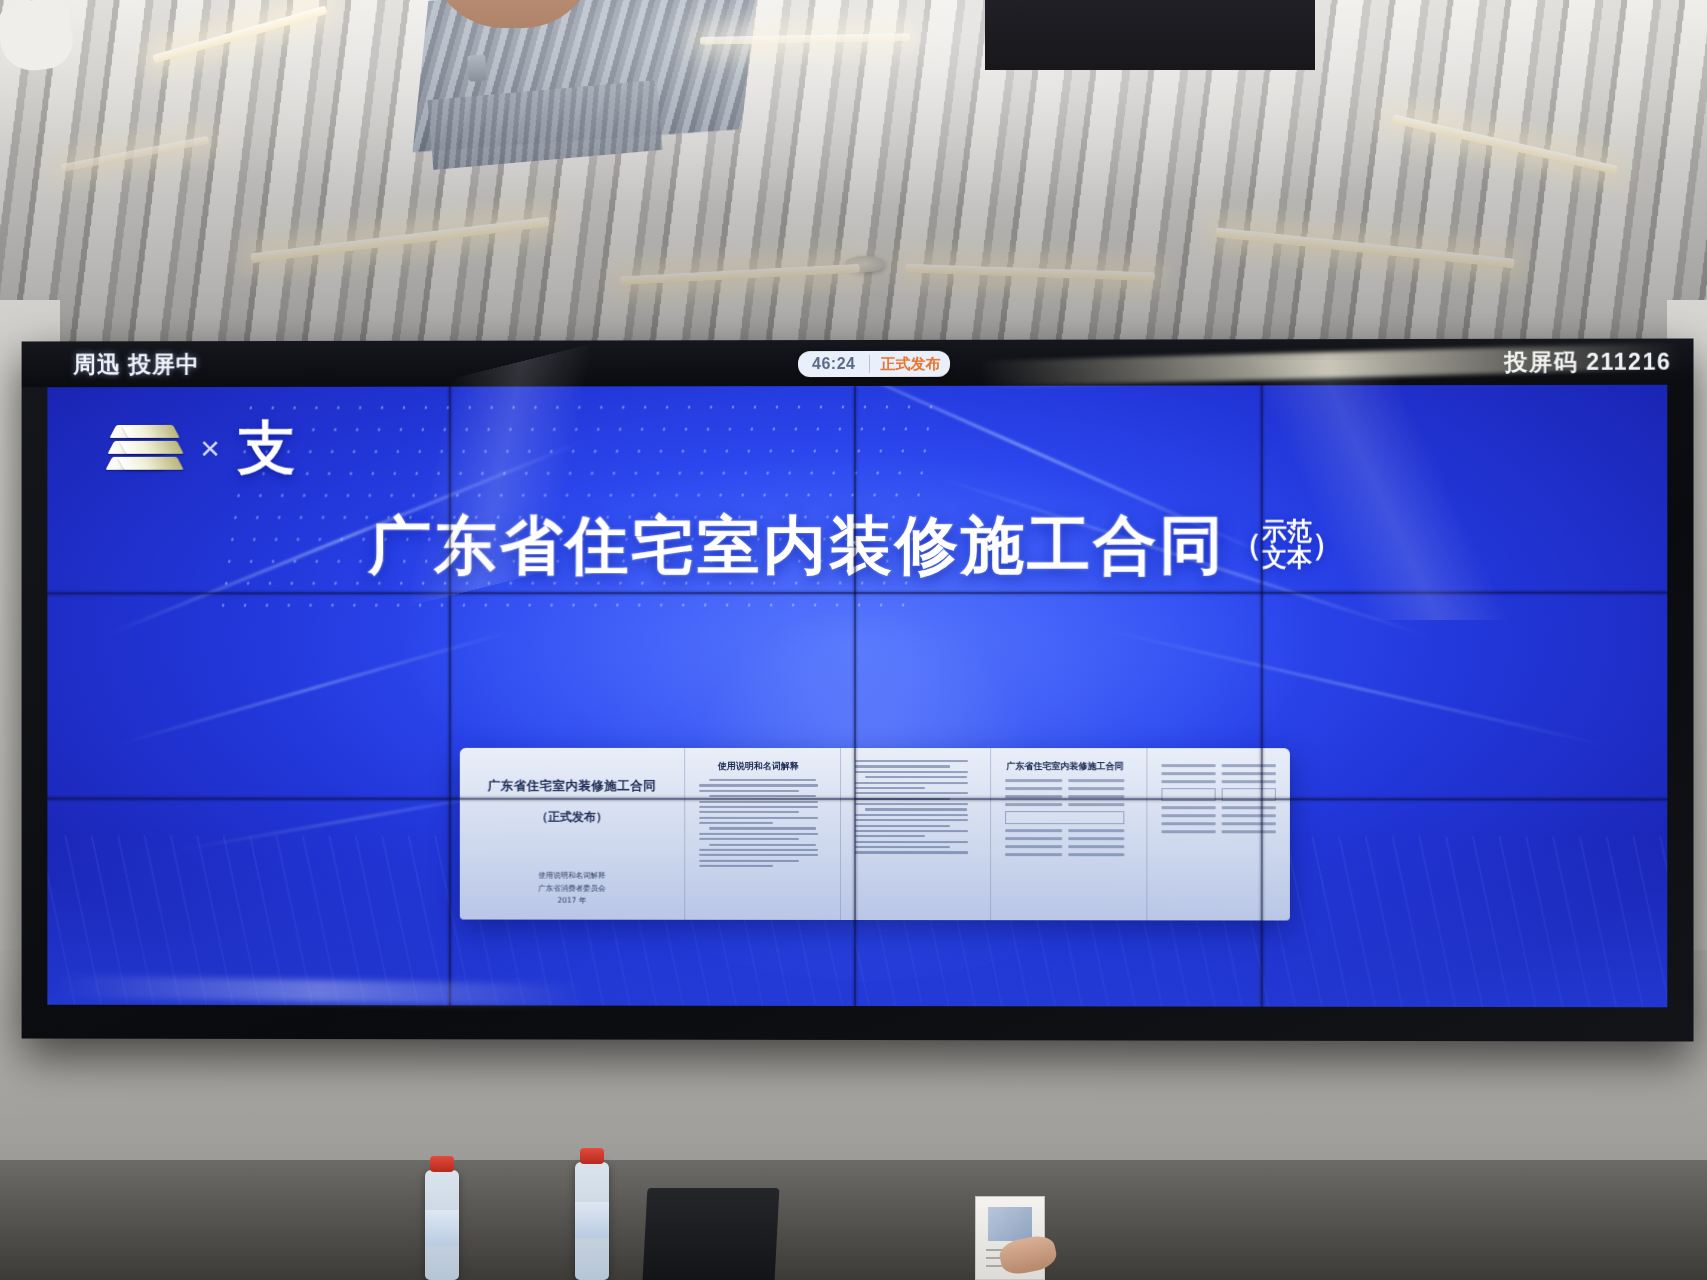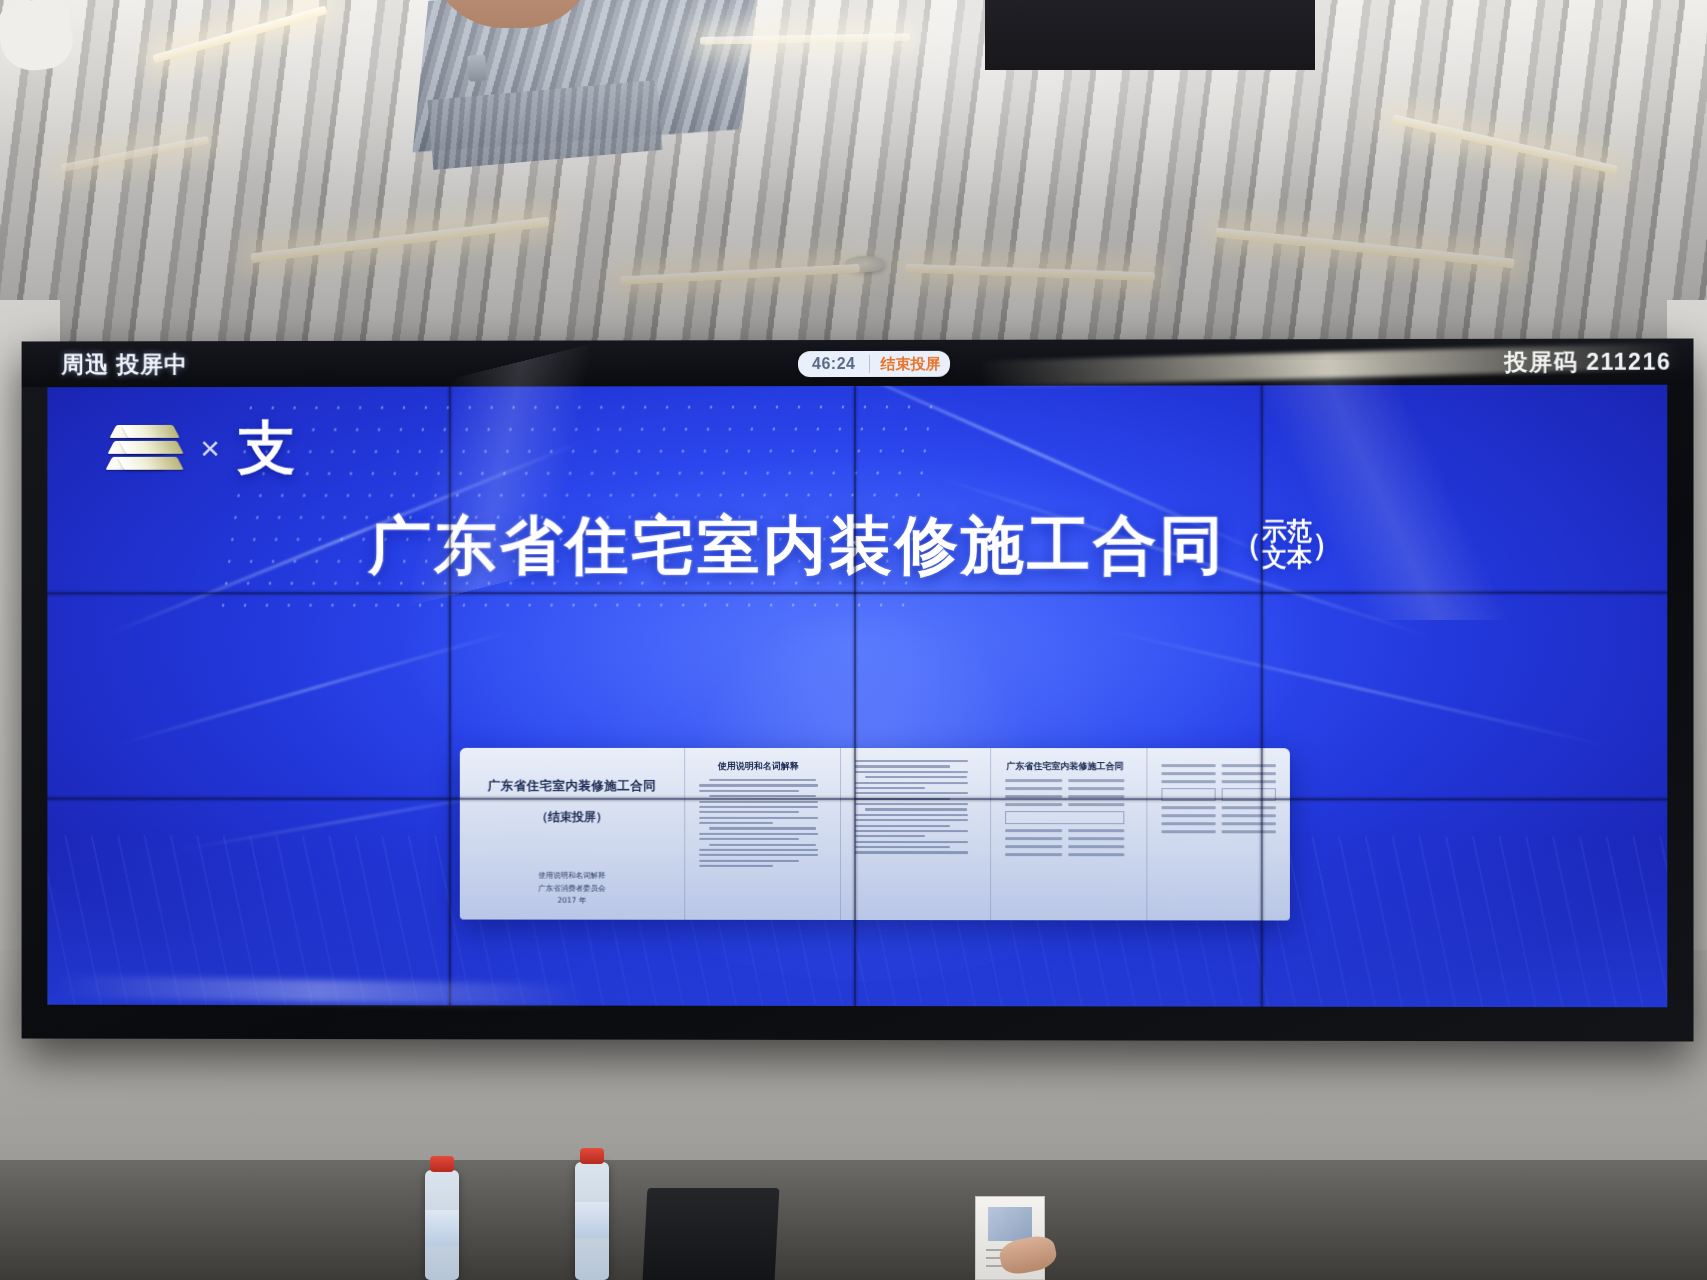--- a/index.html
+++ b/index.html
@@ -50,21 +50,21 @@
   .room-bottom{position:absolute;left:0;bottom:0;width:1707px;height:330px;
      background:linear-gradient(180deg,#b9b7b3,#8e8c88);}
 
   
   .tv{position:absolute;left:18px;top:340px;width:1672px;height:700px;
       background:linear-gradient(160deg,#15171c,#0a0b0e 60%,#121418);
       box-shadow:0 18px 44px rgba(0,0,0,.62);
       transform:perspective(2400px) rotateY(-0.7deg);}
   .tv-topbar{position:absolute;left:0;top:0;width:100%;height:46px;
       background:linear-gradient(180deg,#15171d,#0b0c10);}
-  .caster{position:absolute;left:40px;top:8px;color:#f2f4f8;font-size:23px;
+  .caster{position:absolute;left:52px;top:8px;color:#f2f4f8;font-size:23px;
       letter-spacing:1px;font-weight:600;text-shadow:0 0 6px rgba(160,190,255,.55);}
   .castcode{position:absolute;right:22px;top:8px;color:#eef2f8;font-size:23px;
       font-weight:700;letter-spacing:1.5px;}
   .castcode .num{font-weight:800;}
   .timerpill{position:absolute;left:780px;top:11px;display:flex;align-items:center;
       background:#e9f0fb;border-radius:12px;height:26px;overflow:hidden;
       box-shadow:0 1px 4px rgba(0,0,0,.5);}
   .timerpill .tm{padding:0 14px;color:#5b6b86;font-size:16px;font-weight:700;
       letter-spacing:.5px;font-family:"Liberation Sans",sans-serif;}
   .timerpill .sep{width:1px;height:18px;background:#b7c3d6;}
@@ -241,21 +241,21 @@
   <div class="room-bottom"></div>
 
   <div class="tv">
 
     <div class="tv-topbar">
       <div class="caster">周迅 投屏中</div>
 
       <div class="timerpill">
         <div class="tm">46:24</div>
         <div class="sep"></div>
-        <div class="end">结束投屏</div>
+        <div class="end">正式发布</div>
       </div>
 
       <div class="castcode">
         <span>投屏码</span>
         <span class="num">211216</span>
       </div>
     </div>
 
     <div class="screen">
       <div class="scr-glow"></div>
@@ -292,21 +292,21 @@
           </span>
           <span>）</span>
         </div>
       </div>
 
 
       <div class="docs">
 
         <div class="doc d1">
           <div class="doc-title">广东省住宅室内装修施工合同</div>
-          <div class="doc-sub">（结束投屏）</div>
+          <div class="doc-sub">（正式发布）</div>
           <div class="doc-foot">
             <div>使用说明和名词解释</div>
             <div>广东省消费者委员会</div>
             <div>2017 年</div>
           </div>
         </div>
 
         <div class="doc d2">
           <div class="doc-h">使用说明和名词解释</div>
           <div class="lines">

